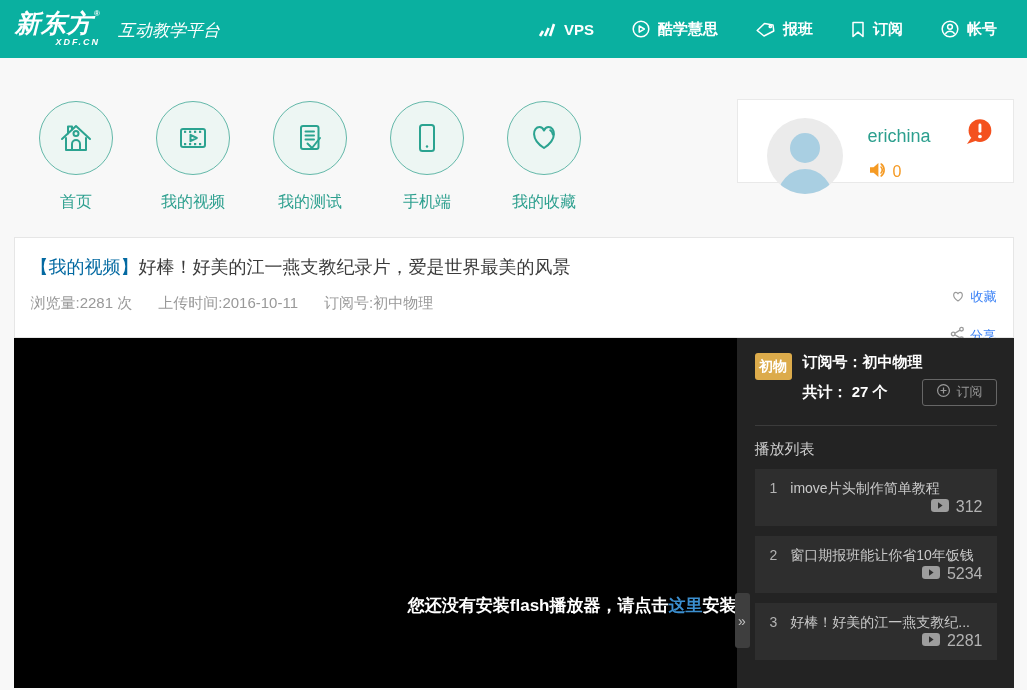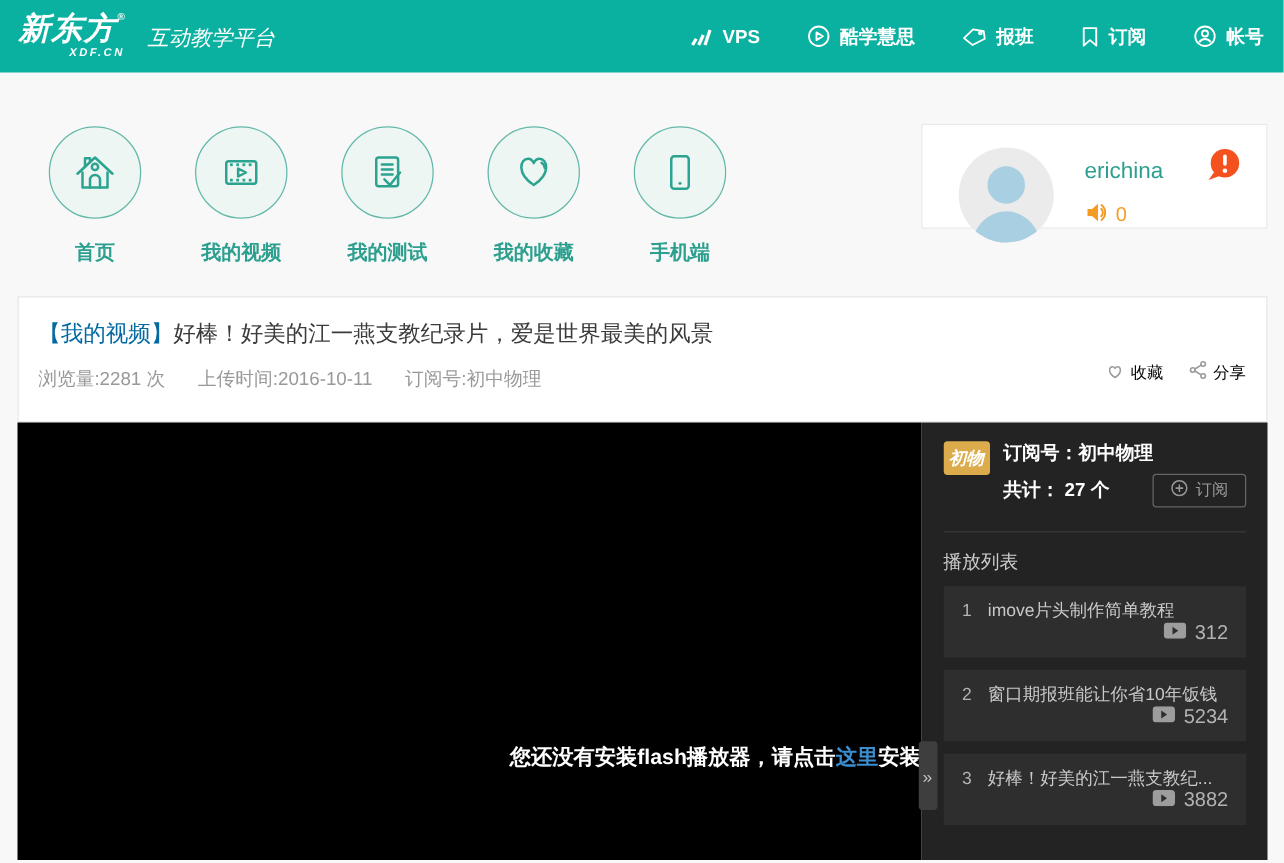--- a/index.html
+++ b/index.html
@@ -1,65 +1,65 @@
 <!DOCTYPE html>
 <html><head>
 <meta charset="utf-8">
 <style>
   * { margin:0; padding:0; box-sizing:border-box; }
   html,body { width:1027px; height:690px; overflow:hidden; }
   body { font-family:"Liberation Sans","DejaVu Sans",sans-serif; background:#f8f8f8; }
 
   
-  .topbar { height:58px; background:#0ab0a0; display:flex; align-items:center; padding:0 16px 0 15px; }
+  .topbar { height:58px; background:#0ab0a0; display:flex; align-items:center; padding:0 30px 0 15px; }
   .logo { color:#fff; font-style:italic; font-weight:bold; cursor:pointer; line-height:1; }
   .logo-top { display:flex; align-items:flex-start; }
   .logo-brand { font-size:25px; letter-spacing:1px; }
   .logo-reg { font-size:8px; margin-left:1px; margin-top:-1px; font-style:normal; }
   .logo-domain { display:block; font-size:9px; letter-spacing:2px; text-align:right; margin-top:2px; }
   .platform-title { color:#fff; font-size:17px; font-style:italic; margin-left:18px; padding-top:2px; }
   .topnav { margin-left:auto; display:flex; align-items:center; gap:37px; }
   .nav-item { display:flex; align-items:center; gap:7px; color:#fff; font-size:15px; font-weight:bold; cursor:pointer; text-decoration:none; }
   .nav-ico { display:flex; align-items:center; }
 
   
   .content { width:1000px; margin:0 auto; position:relative; }
 
   .top-section { position:relative; height:179px; }
   .quick-nav { display:flex; padding-top:43px; padding-left:4px; }
-  .quick-item { width:117px; display:flex; flex-direction:column; align-items:center; cursor:pointer;font-weight:bold; }
+  .quick-item { width:117px; display:flex; flex-direction:column; align-items:center; cursor:pointer; }
   .quick-circle { width:74px; height:74px; border-radius:50%; border:1px solid #63b8a9; background:#edf6f3; display:flex; align-items:center; justify-content:center; }
   .quick-label { margin-top:17px; color:#2c9f8e; font-size:16px; }
 
   .user-card { position:absolute; right:0; top:41px; width:277px; height:84px; background:#fff; border:1px solid #e9e9e9; }
   .avatar { position:absolute; left:29px; top:18px; width:76px; height:76px; border-radius:50%; background:#ebebeb; overflow:hidden; }
   .av-head { position:absolute; left:23px; top:15px; width:30px; height:30px; border-radius:50%; background:#a9cfe2; }
   .av-body { position:absolute; left:10px; top:51px; width:56px; height:38px; border-radius:50% 50% 0 0 / 80% 80% 0 0; background:#a9cfe2; }
   .username { position:absolute; left:130px; top:26px; color:#2c9f8e; font-size:18px; }
   .alert-ico { position:absolute; right:20px; top:18px; cursor:pointer; }
   .voice-row { position:absolute; left:130px; top:61px; display:flex; align-items:center; gap:4px; color:#f59a23; font-size:16px; cursor:pointer; }
 
   
   .title-card { background:#fff; border:1px solid #e6e6e6; height:101px; position:relative; }
   .title-row { padding:17px 16px 0 16px; font-size:18px; white-space:nowrap; }
   .title-cat { color:#0369a1; }
   .title-text { color:#3b3b3b; }
   .meta-row { padding:15px 16px 0 16px; font-size:15px; color:#999; display:flex; gap:26px; }
-  .title-actions { position:absolute; right:16px; top:50px; display:flex; gap:20px; align-items:center; color:#000000; font-size:13px; }
+  .title-actions { position:absolute; right:16px; top:50px; display:flex; gap:20px; align-items:center; color:#3b82f6; font-size:13px;flex-direction:column; }
   .action { display:flex; align-items:center; gap:5px; cursor:pointer; }
 
   
   .player-row { display:flex; height:350px; position:relative; }
   .video { width:723px; background:#000; position:relative; }
   .flash-msg { position:absolute; top:256px; width:100%; text-align:right; color:#fff; font-size:17px; font-weight:bold; }
   .flash-link { color:#3b8fd0; cursor:pointer; }
 
   .sidebar { width:277px; background:#232323; padding:15px 17px 0 18px; }
   .sb-header { display:flex; }
-  .badge { width:37px; height:27px; background:#dcab4b; color:#fff; border-radius:3px; font-size:14px; font-weight:bold; display:flex; align-items:center; justify-content:center; margin-right:11px; flex:none;font-style:italic; }
+  .badge { width:37px; height:27px; background:#dcab4b; color:#fff; border-radius:3px; font-size:14px; font-weight:bold; display:flex; align-items:center; justify-content:center; margin-right:11px; flex:none; }
   .sb-head-text { flex:1; }
   .sb-line1 { color:#fff; font-size:15px; font-weight:bold; }
   .sb-line2 { margin-top:7px; display:flex; justify-content:space-between; align-items:center; color:#fff; font-size:15px; font-weight:bold; }
   .subscribe-btn { border:1px solid #666; border-radius:3px; background:none; color:#999; font-size:13px; font-weight:normal; padding:3px 13px 4px; display:flex; align-items:center; gap:6px; cursor:pointer; font-family:inherit; }
   .sb-divider { border:none; border-top:1px solid #3b3b3b; margin-top:19px; }
   .playlist-title { color:#cdcdcd; font-size:15px; margin-top:14px; }
   .pl-item { background:#2e2e2e; margin-top:10px; padding:11px 14px 10px 15px; cursor:pointer; }
   .pl-row1 { display:flex; gap:13px; color:#c9c9c9; font-size:14px; white-space:nowrap; overflow:hidden; }
   .pl-num { color:#b3b3b3; }
   .pl-row2 { display:flex; justify-content:flex-end; align-items:center; gap:7px; color:#b2b2b2; font-size:16px; }
@@ -172,35 +172,35 @@
               <path d="M17.5 15.5 h8.5"></path>
               <path d="M17.5 19.5 h8.5"></path>
               <path d="M17.5 23.5 h8.5"></path>
               <path d="M19.5 27.5 l4.5 4.5 8 -10"></path>
             </svg>
         </div>
         <div class="quick-label">我的测试</div>
       </div>
       <div class="quick-item">
         <div class="quick-circle">
+          <svg width="44" height="44" viewBox="0 0 44 44" fill="none" stroke="#2ba390" stroke-width="2" stroke-linejoin="round">
+              <rect x="15" y="9" width="14" height="26" rx="2.5"></rect>
+              <circle cx="22" cy="30.5" r="1.2" fill="#2ba390" stroke="none"></circle>
+            </svg>
+        </div>
+        <div class="quick-label">手机端</div>
+      </div>
+      <div class="quick-item">
+        <div class="quick-circle">
           <svg width="44" height="44" viewBox="0 0 44 44" fill="none" stroke="#2ba390" stroke-width="2" stroke-linecap="round" stroke-linejoin="round">
               <path d="M22 32 C 8 23 11 11 17.5 11 C 20.5 11 22 14.5 22 14.5 C 22 14.5 23.5 11 26.5 11 C 33 11 36 23 22 32 Z"></path>
               <path d="M28.2 14.2 a5.5 5.5 0 0 1 2.6 4.2"></path>
             </svg>
         </div>
         <div class="quick-label">我的收藏</div>
-      </div>
-      <div class="quick-item">
-        <div class="quick-circle">
-          <svg width="44" height="44" viewBox="0 0 44 44" fill="none" stroke="#2ba390" stroke-width="2" stroke-linejoin="round">
-              <rect x="15" y="9" width="14" height="26" rx="2.5"></rect>
-              <circle cx="22" cy="30.5" r="1.2" fill="#2ba390" stroke="none"></circle>
-            </svg>
-        </div>
-        <div class="quick-label">手机端</div>
       </div>
     </div>
 
     <div class="user-card">
       <div class="avatar">
         <div class="av-head"></div>
         <div class="av-body"></div>
       </div>
       <div class="username">erichina</div>
       <div class="alert-ico">
@@ -315,21 +315,21 @@
       <div class="pl-item">
         <div class="pl-row1">
             <span class="pl-num">3</span>
             <span>好棒！好美的江一燕支教纪...</span>
           </div>
         <div class="pl-row2">
           <span><svg width="18" height="13" viewBox="0 0 18 13">
                 <rect width="18" height="13" rx="3.2" fill="#9d9d9d"></rect>
                 <path d="M7 3.3 L11.6 6.5 L7 9.7 Z" fill="#2e2e2e"></path>
               </svg></span>
-          <span>3882</span>
+          <span>2281</span>
         </div>
       </div>
 
     </aside>
 
     <div class="collapse-handle">
       <span>»</span>
     </div>
   </section>
 

